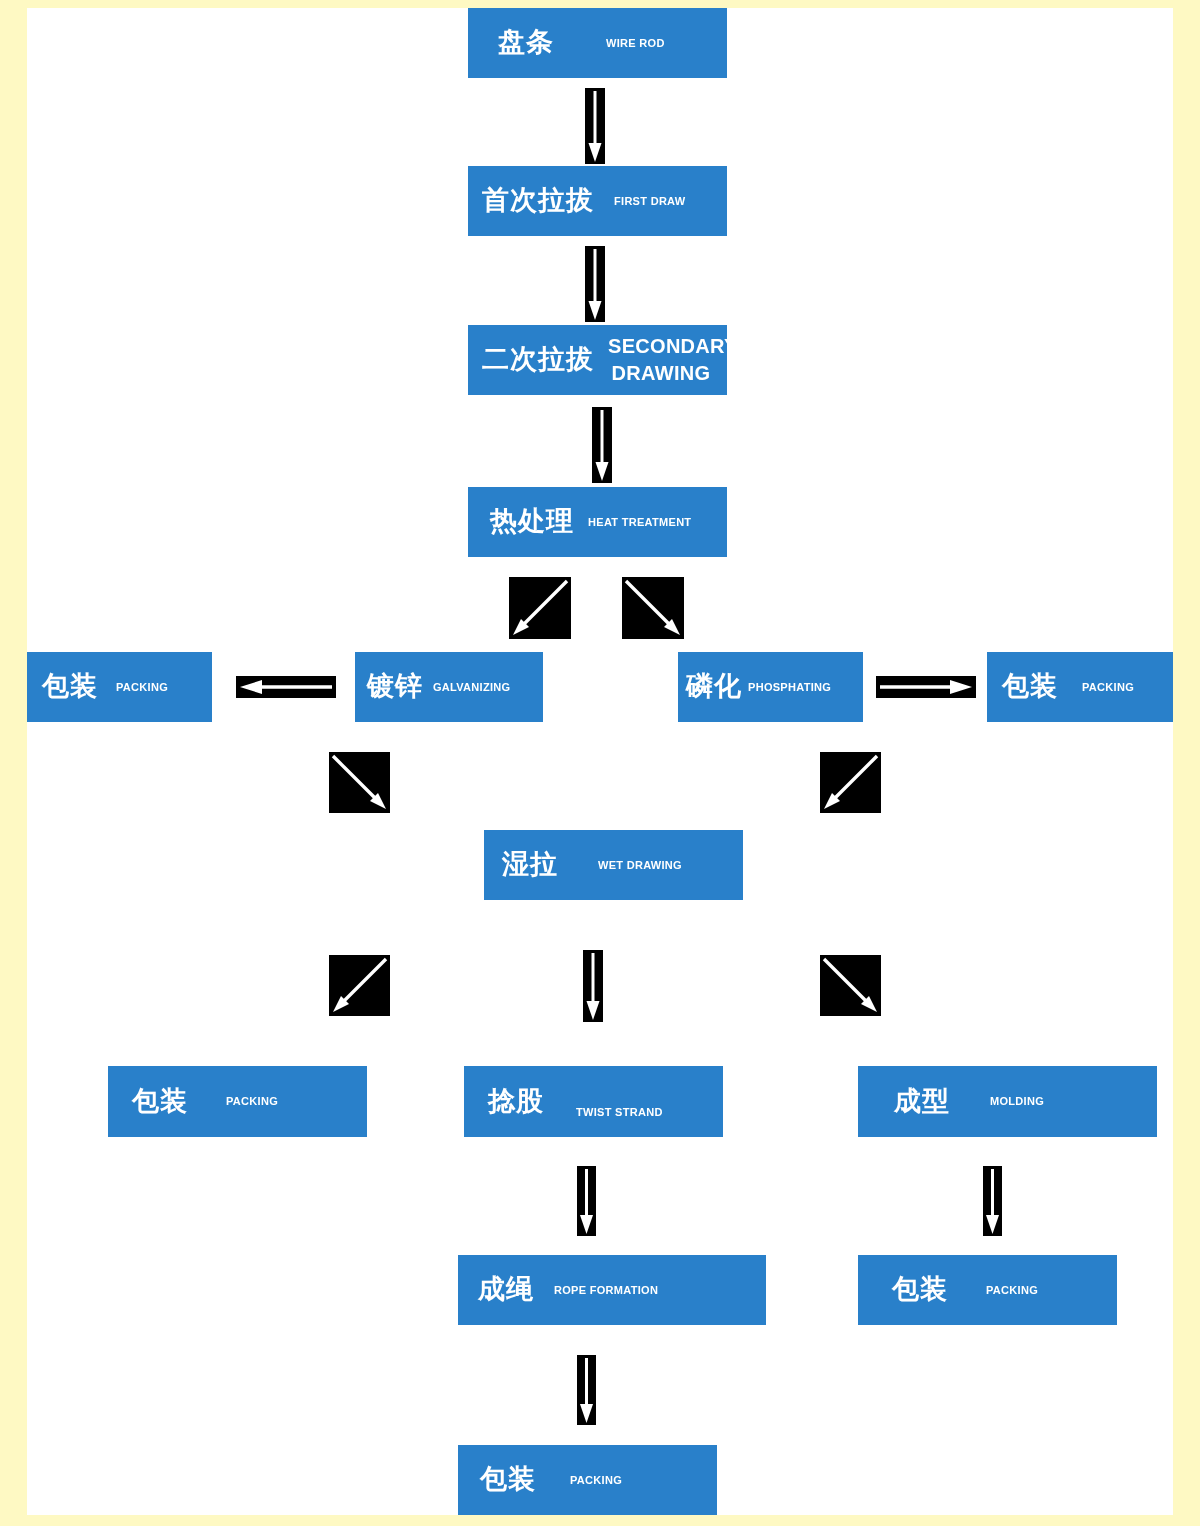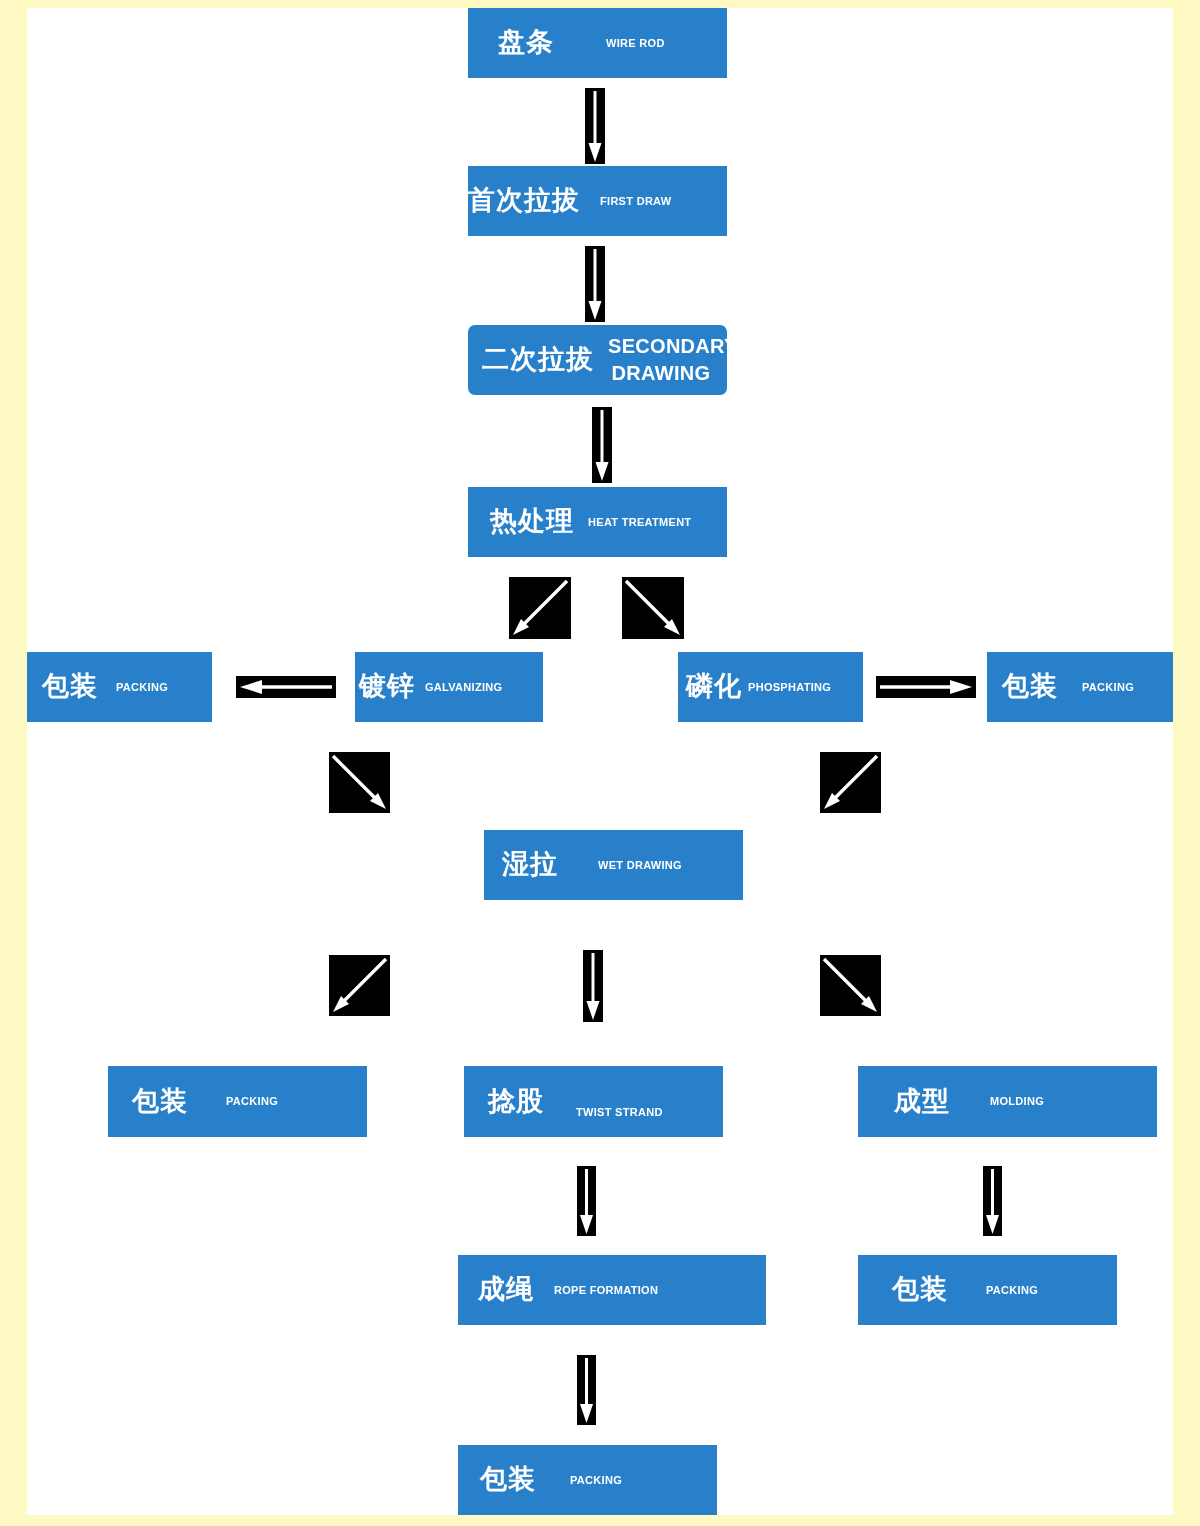--- a/index.html
+++ b/index.html
@@ -72,33 +72,33 @@
     <span class="en" style="margin-left:52px;">WIRE ROD</span>
   </div>
 
   <div class="arrow" style="left:585px; top:88px; width:20px; height:76px;">
     <svg width="20" height="76" viewBox="0 0 20 76">
       <line x1="10" y1="3" x2="10" y2="60" stroke="#ffffff" stroke-width="3"></line>
       <polygon points="10,74 3.5,55 16.5,55" fill="#ffffff"></polygon>
     </svg>
   </div>
 
-  <div class="node" style="left:468px; top:166px; width:259px; height:70px; ">
+  <div class="node" style="left:468px; top:166px; width:259px; height:70px; padding-left:14px;">
     <span class="cn">首次拉拔</span>
     <span class="en" style="margin-left:20px;">FIRST DRAW</span>
   </div>
 
   <div class="arrow" style="left:585px; top:246px; width:20px; height:76px;">
     <svg width="20" height="76" viewBox="0 0 20 76">
       <line x1="10" y1="3" x2="10" y2="60" stroke="#ffffff" stroke-width="3"></line>
       <polygon points="10,74 3.5,55 16.5,55" fill="#ffffff"></polygon>
     </svg>
   </div>
 
-  <div class="node two-line" style="left:468px; top:325px; width:259px; height:70px; padding-left:14px;border-radius:7px;">
+  <div class="node two-line" style="left:468px; top:325px; width:259px; height:70px; padding-left:14px;">
     <span class="cn">二次拉拔</span>
     <span class="en" style="margin-left:14px; width:106px;">SECONDARY DRAWING</span>
   </div>
 
   <div class="arrow" style="left:592px; top:407px; width:20px; height:76px;">
     <svg width="20" height="76" viewBox="0 0 20 76">
       <line x1="10" y1="3" x2="10" y2="60" stroke="#ffffff" stroke-width="3"></line>
       <polygon points="10,74 3.5,55 16.5,55" fill="#ffffff"></polygon>
     </svg>
   </div>
@@ -127,21 +127,21 @@
     <span class="en" style="margin-left:18px;">PACKING</span>
   </div>
 
   <div class="arrow" style="left:236px; top:676px; width:100px; height:22px;">
     <svg width="100" height="22" viewBox="0 0 100 22">
       <line x1="96" y1="11" x2="22" y2="11" stroke="#ffffff" stroke-width="3.4"></line>
       <polygon points="4,11 26,4 26,18" fill="#ffffff"></polygon>
     </svg>
   </div>
 
-  <div class="node" style="left:355px; top:652px; width:188px; height:70px; padding-left:4px;">
+  <div class="node" style="left:355px; top:652px; width:188px; height:70px; padding-left:12px;">
     <span class="cn">镀锌</span>
     <span class="en" style="margin-left:10px;">GALVANIZING</span>
   </div>
 
   <div class="node" style="left:678px; top:652px; width:185px; height:70px; padding-left:8px;">
     <span class="cn">磷化</span>
     <span class="en" style="margin-left:6px;">PHOSPHATING</span>
   </div>
 
   <div class="arrow" style="left:876px; top:676px; width:100px; height:22px;">

